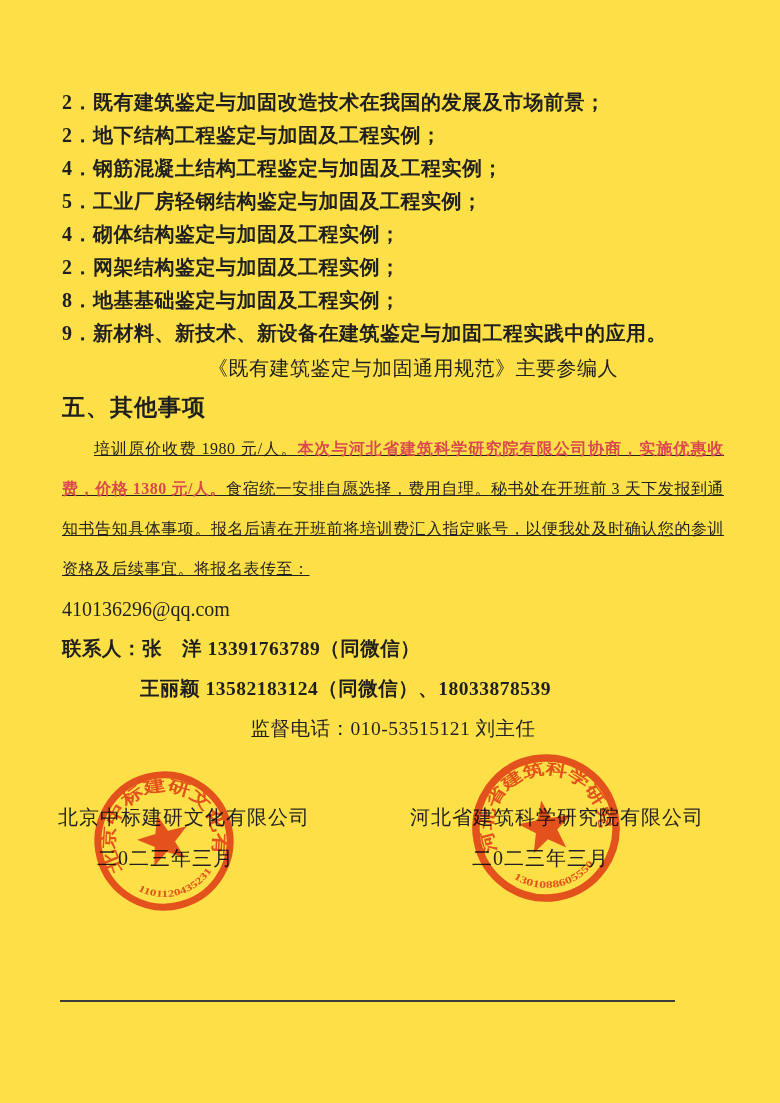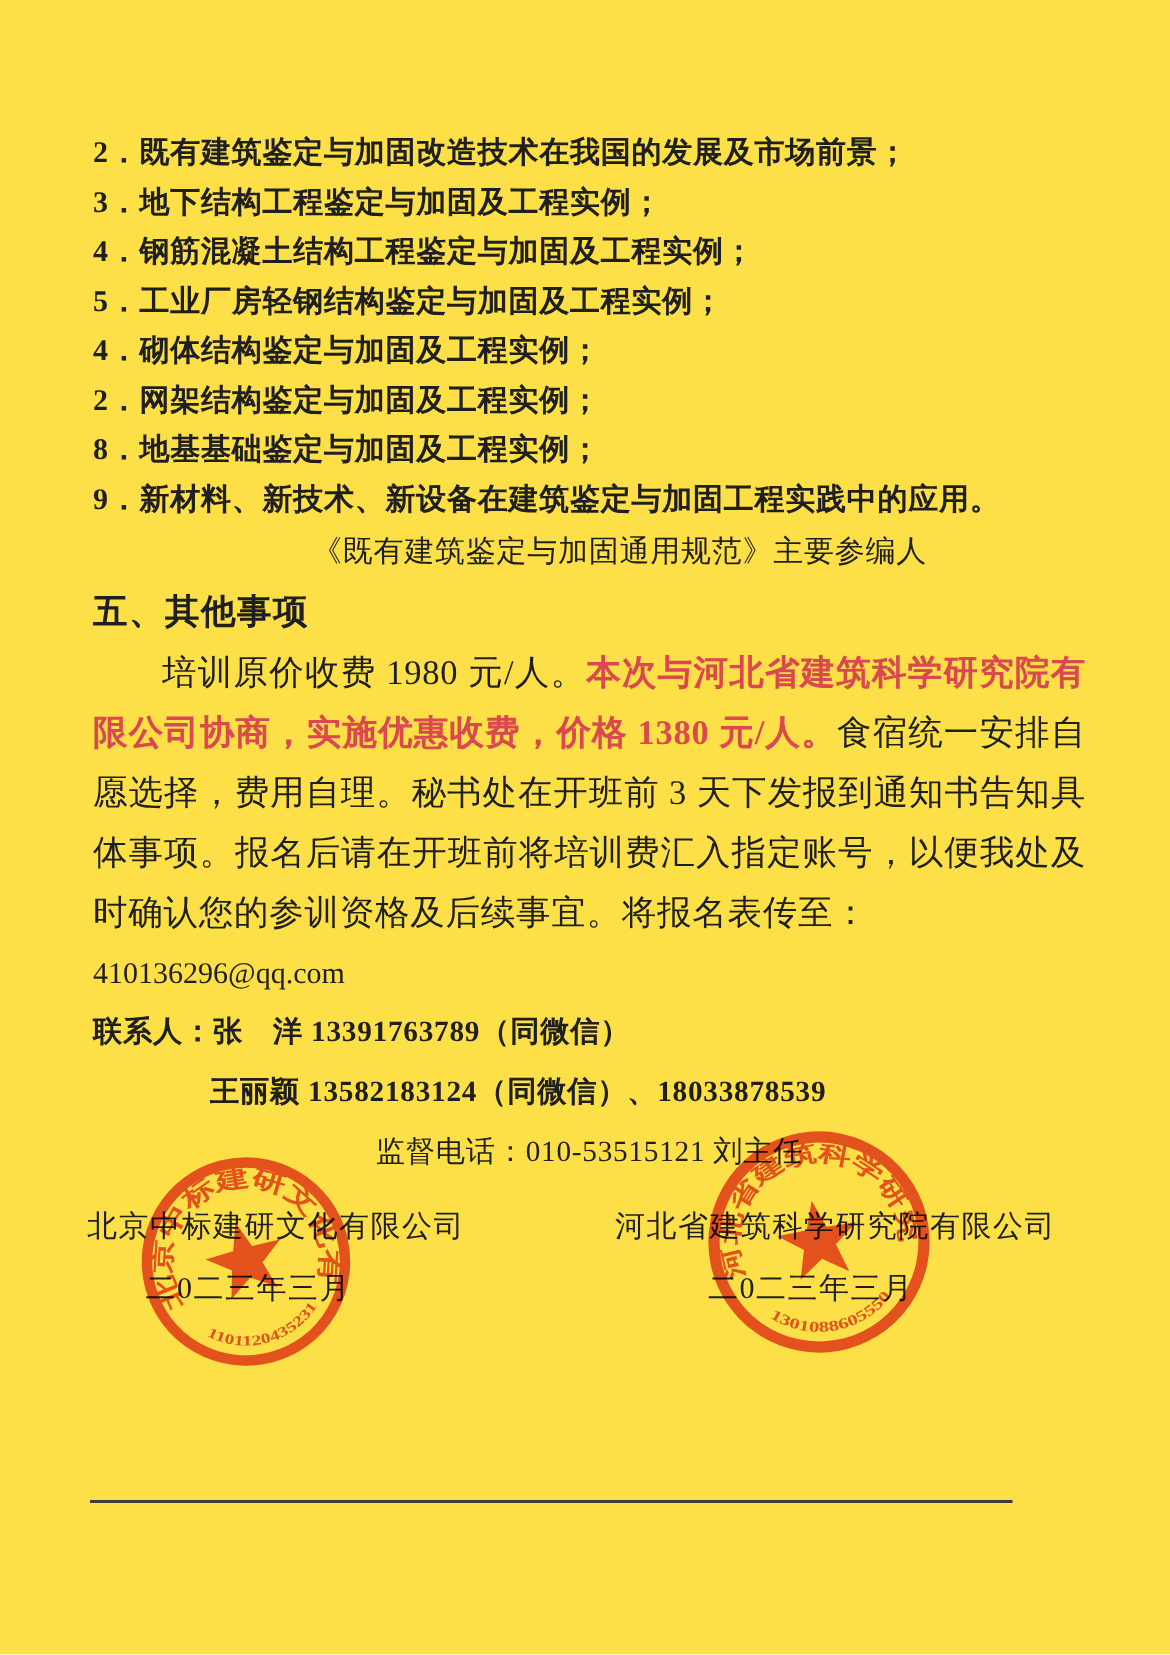--- a/index.html
+++ b/index.html
@@ -25,23 +25,23 @@
   .h4-body {
     font-size:20px; line-height:37px;
     text-indent:2em; font-weight:400; letter-spacing:0.5px;text-align:center;
   }
   .h5 {
     font-family:"Liberation Sans","DejaVu Sans",sans-serif;
     font-size:23px; line-height:40px; font-weight:700; letter-spacing:1px;
   }
   .fee {
     margin:2px 0 0 0;
-    font-size:23px; line-height:40px;
+    font-size:16px; line-height:40px;
     text-align:justify; text-indent:2em;
-    font-weight:500; letter-spacing:0.5px;
+    font-weight:500; letter-spacing:0.5px;text-decoration:underline;
   }
   .red-strong { color:#d9494f; font-weight:700; }
   .email-line { font-size:20px; line-height:40px; font-weight:400; }
   .contact-line { font-size:19.5px; line-height:40px; font-weight:600; letter-spacing:0.5px; }
   .contact-line.indent { padding-left:78px; }
   .contact-line.supervise { font-weight:500;text-align:center; }
 
   .signatures { position:absolute; left:0; top:742px; width:780px; height:210px; }
   .sig-text { position:absolute; font-size:20px; font-weight:500; letter-spacing:1px; white-space:nowrap; z-index:2; }
   .sig-name-left  { left:58px;  top:62px; }
@@ -60,21 +60,21 @@
     border-top:2px solid #3c3c3c;
   }
 </style>
 </head>
 <body>
 
 <div class="page">
   <div class="content">
 
     <div class="agenda-item">2．既有建筑鉴定与加固改造技术在我国的发展及市场前景；</div>
-    <div class="agenda-item">3．地下结构工程鉴定与加固及工程实例；</div>
+    <div class="agenda-item">2．地下结构工程鉴定与加固及工程实例；</div>
     <div class="agenda-item">4．钢筋混凝土结构工程鉴定与加固及工程实例；</div>
     <div class="agenda-item">5．工业厂房轻钢结构鉴定与加固及工程实例；</div>
     <div class="agenda-item">4．砌体结构鉴定与加固及工程实例；</div>
     <div class="agenda-item">2．网架结构鉴定与加固及工程实例；</div>
     <div class="agenda-item">8．地基基础鉴定与加固及工程实例；</div>
     <div class="agenda-item">9．新材料、新技术、新设备在建筑鉴定与加固工程实践中的应用。</div>
 
     <div class="h4-body">《既有建筑鉴定与加固通用规范》主要参编人</div>
 
     <div class="h5">五、其他事项</div>

